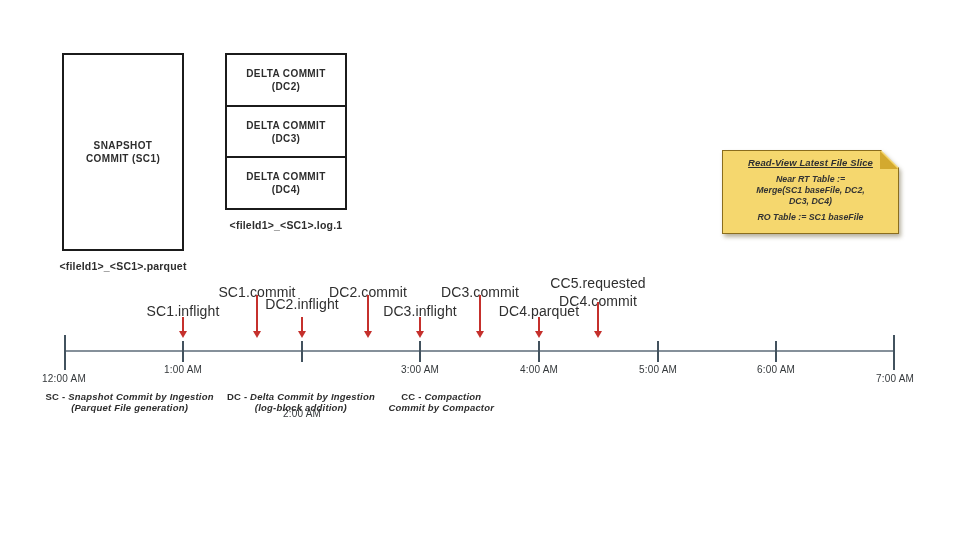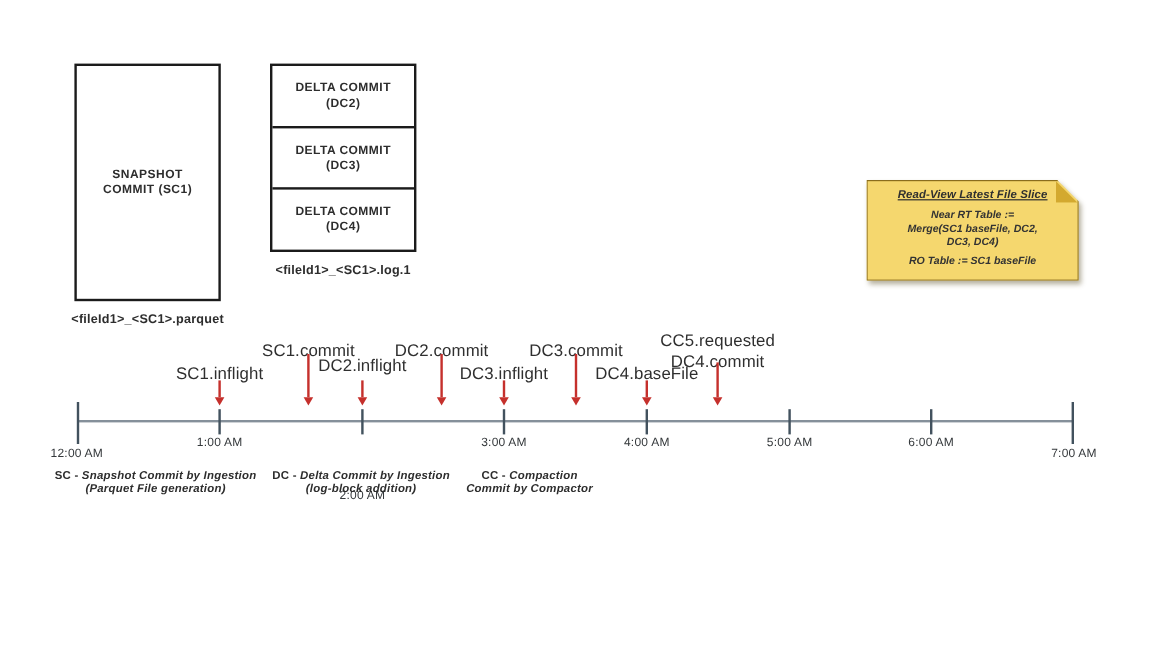--- a/index.html
+++ b/index.html
@@ -143,21 +143,21 @@
 
   <div class="event-label" style="left:303px; top:284px;">DC2.commit</div>
   <div class="arrow" style="left:367px; top:295px; height:36px;"></div>
 
   <div class="event-label" style="left:355px; top:303px;">DC3.inflight</div>
   <div class="arrow" style="left:419px; top:317px; height:14px;"></div>
 
   <div class="event-label" style="left:415px; top:284px;">DC3.commit</div>
   <div class="arrow" style="left:479px; top:295px; height:36px;"></div>
 
-  <div class="event-label" style="left:474px; top:303px;">DC4.baseFile</div>
+  <div class="event-label" style="left:474px; top:303px;">DC4.parquet</div>
   <div class="arrow" style="left:538px; top:317px; height:14px;"></div>
 
   <div class="event-label" style="left:533px; top:275px;">CC5.requested
 DC4.commit</div>
   <div class="arrow" style="left:597px; top:302px; height:29px;"></div>
 
   <div class="legend">
     <div class="legend-line"><span class="abbr">SC - </span><span class="desc">Snapshot Commit by Ingestion (Parquet File generation)</span></div>
     <div class="legend-line"><span class="abbr">DC - </span><span class="desc">Delta Commit by Ingestion (log-block addition)</span></div>
     <div class="legend-line"><span class="abbr">CC - </span><span class="desc">Compaction Commit by Compactor</span></div>

